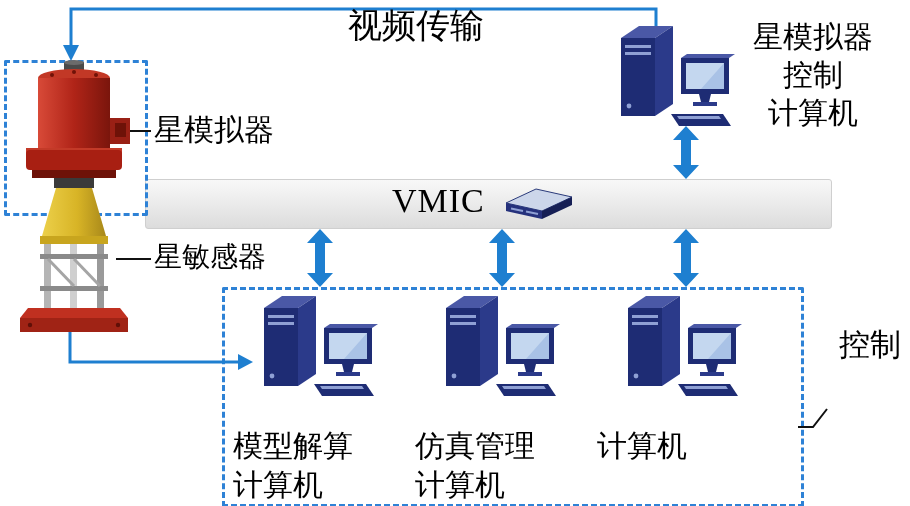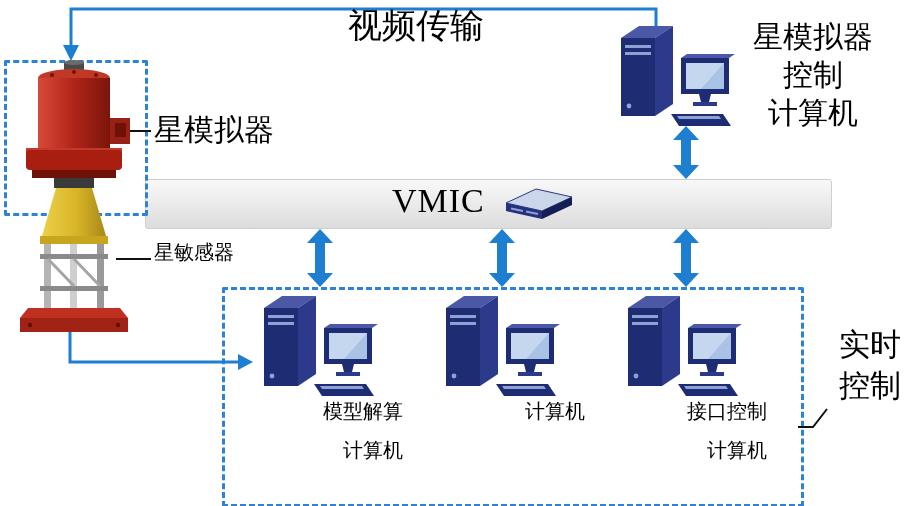--- a/index.html
+++ b/index.html
@@ -11,23 +11,23 @@
   
   #bus{
     left:145px;top:179px;width:685px;height:48px;
     background:linear-gradient(180deg,#f8f8f8 0%,#ececec 45%,#dcdcdc 100%);
     border:1px solid #cfcfcf;border-radius:3px;z-index:1;
   }
   .lbl{z-index:5;line-height:1.2;}
   #video-label{left:328px;top:6px;width:176px;text-align:center;font-size:34px;}
   #vmic-label{left:392px;top:181px;font-size:34px;letter-spacing:1px;font-family:Liberation Serif, serif;}
   #star-sim-label{left:154px;top:112px;font-size:30px;}
-  #star-sen-label{left:154px;top:240px;font-size:20px;}
+  #star-sen-label{left:154px;top:240px;font-size:28px;}
   #simctrl-label{left:722px;top:18px;width:182px;text-align:center;font-size:30px;line-height:38px;}
-  .computer-label{top:392px;width:170px;text-align:right;font-size:20px;line-height:39px;}
+  .computer-label{top:426px;width:170px;text-align:left;font-size:30px;line-height:39px;}
   #comp1-label{left:233px;}
   #comp2-label{left:415px;}
   #comp3-label{left:597px;}
   #system-label{left:830px;top:324px;width:80px;text-align:center;font-size:31px;line-height:41px;}
   
   .dashed-box{border:3px dashed #2e82d6;border-radius:2px;z-index:2;}
   #sim-box{left:4px;top:60px;width:138px;height:150px;}
   #rt-box{left:222px;top:287px;width:576px;height:214px;}
   
   #overlay{left:0;top:0;width:910px;height:506px;z-index:3;}
@@ -150,25 +150,24 @@
     <div>星模拟器</div>
     <div>控制</div>
     <div>计算机</div>
   </div>
 
   <div id="comp1-label" class="abs lbl computer-label">
     <div>模型解算</div>
     <div>计算机</div>
   </div>
   <div id="comp2-label" class="abs lbl computer-label">
+    <div>仿真管理</div>
     <div>计算机</div>
   </div>
   <div id="comp3-label" class="abs lbl computer-label">
-    <div>接口控制</div>
     <div>计算机</div>
   </div>
 
   <div id="system-label" class="abs lbl">
-    <div>实时</div>
     <div>控制</div>
   </div>
 
 </div>
 
 </body></html>

